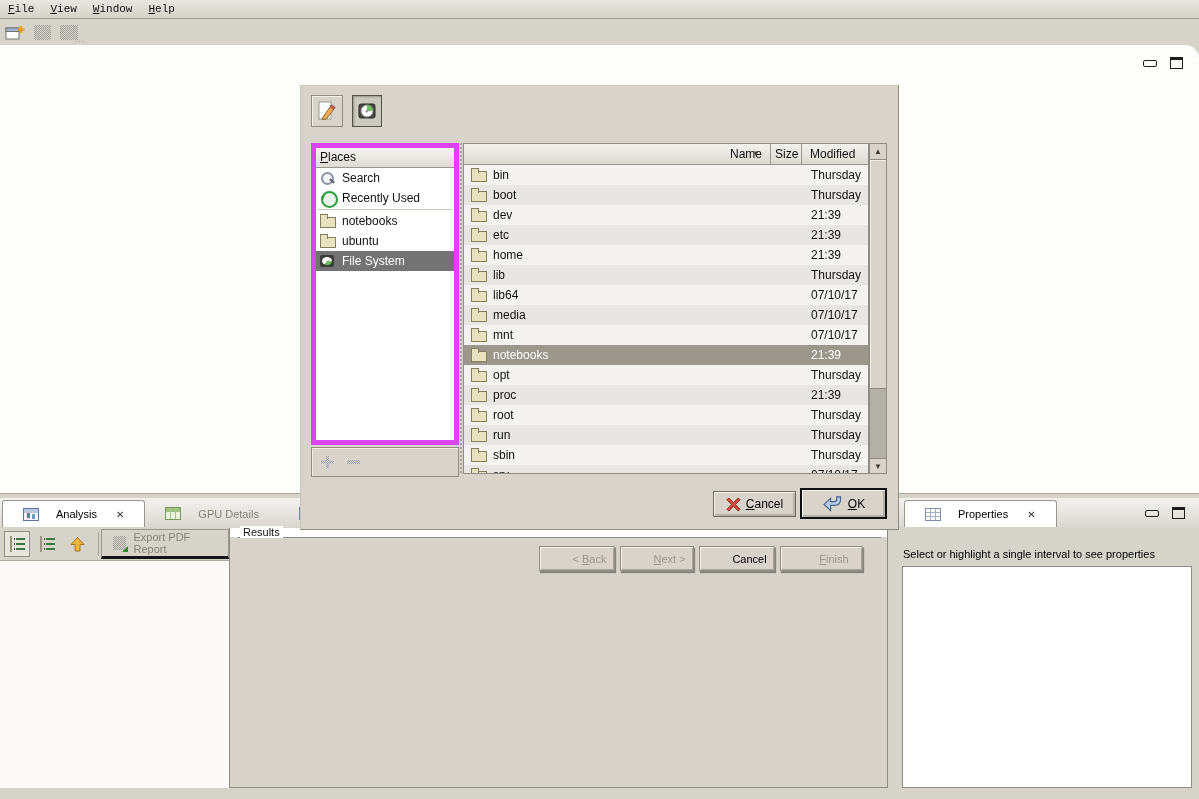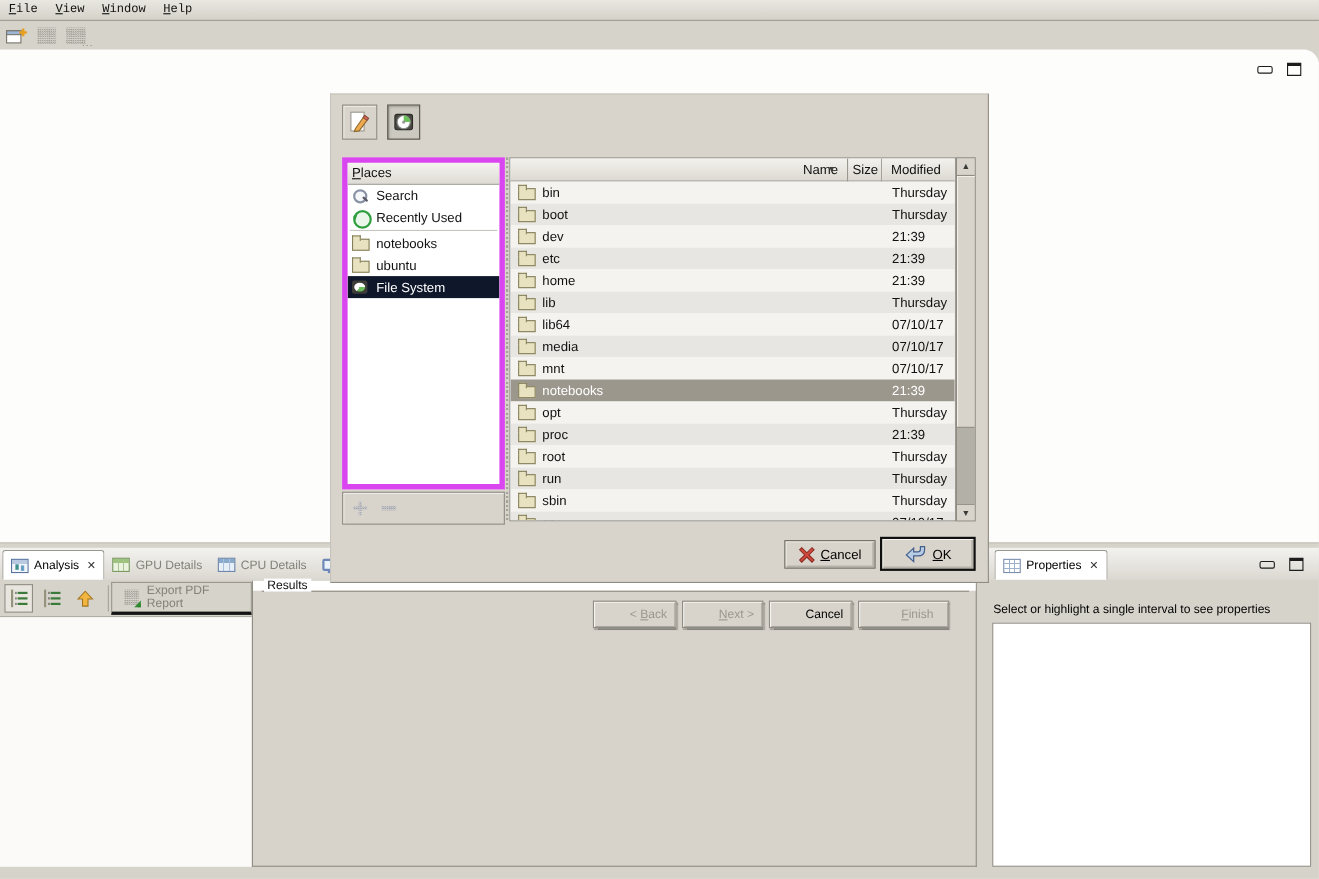--- a/index.html
+++ b/index.html
@@ -20,21 +20,21 @@
 
   
   .editor { position:absolute; left:0; top:45px; width:1199px; height:449px; background:#fdfdfc; border-bottom:1px solid #aca99f; border-top-right-radius:14px; }
   .minmax { position:absolute; display:flex; align-items:center; gap:13px; }
   .mm-editor { right:16px; top:12px; }
   .i-min { display:inline-block; width:14px; height:7px; border:1px solid #1d1d1d; border-radius:2px; }
   .i-max { display:inline-block; width:13px; height:12px; border:1px solid #1d1d1d; border-top-width:3px; }
 
   
   .bl-tabs { position:absolute; left:0; top:498px; width:899px; height:29px; background:linear-gradient(#f3f2ef,#dbd8d1); display:flex; align-items:flex-end; padding-left:2px; }
-  .etab { display:flex; align-items:center; gap:5px; padding:0 7px; font-size:11px; height:27px; color:#85827a; white-space:nowrap;text-align:center; }
+  .etab { display:flex; align-items:center; gap:17px; padding:0 20px; font-size:11px; height:27px; color:#85827a; white-space:nowrap;text-align:center; }
   .etab.active { background:#fff; border:1px solid #9a978e; border-bottom:none; border-radius:3px 3px 0 0; color:#000; }
   .tclose { display:none; font-size:10px; font-weight:bold; color:#333; margin-left:2px; }
   .etab.active .tclose { display:inline; }
   .ticon { width:16px; height:13px; display:inline-block; position:relative; flex:none; }
   .icon-analysis .ticon { border:1px solid #5a76a0; background:linear-gradient(#b9c9e2 0 4px,#f3f6fa 4px); }
   .icon-analysis .ticon::after { content:""; position:absolute; left:3px; bottom:2px; width:3px; height:5px; background:#3f8f8f; box-shadow:5px 1px 0 #6aa0c8; }
   .icon-gpu .ticon { border:1px solid #7a9a60; background:repeating-linear-gradient(90deg,transparent 0 4px,#a8c494 4px 5px),linear-gradient(#9cc27c 0 4px,#e9f3de 4px); }
   .icon-cpu .ticon { border:1px solid #7088ac; background:repeating-linear-gradient(90deg,transparent 0 4px,#a8c0dc 4px 5px),linear-gradient(#8aaacc 0 4px,#e6eef8 4px); }
   .icon-console .ticon { height:11px; border:2px solid #6d88b8; border-radius:2px; background:#eaf1fb; }
   .icon-console .ticon::after { content:""; position:absolute; bottom:-4px; left:3px; width:6px; height:2px; background:#6d88b8; }
@@ -83,21 +83,21 @@
 
   
   .chooser { position:absolute; left:300px; top:85px; width:599px; height:445px; background:#d8d4cb; z-index:10; border:1px solid #c6c3ba; border-right-color:#8f8c83; border-bottom-color:#8f8c83; }
   .ch-btn { position:absolute; top:9px; display:flex; align-items:center; justify-content:center; background:#d8d4cb; border:1px solid #8f8c83; box-shadow:inset 1px 1px 0 #f2f0eb; }
   .ch-btn-edit { left:10px; width:32px; height:32px; }
   .ch-btn-fs { left:51px; width:30px; height:32px; background:#ccc9c0; border-color:#55524a; box-shadow:inset 1px 1px 2px rgba(0,0,0,.25); }
 
   .places { position:absolute; left:10px; top:57px; width:148px; height:302px; background:#fff; border:5px solid #d946ef; font-size:12px; overflow:hidden; }
   .pl-head { height:20px; background:linear-gradient(#f6f4f0,#dedbd4); border-bottom:1px solid #9a978e; padding:2px 4px; }
   .place { height:20px; display:flex; align-items:center; gap:6px; padding-left:4px; }
-  .place.selected { background:#0f172a; color:#fff; }
+  .place.selected { background:#737373; color:#fff; }
   .pl-sep { height:1px; background:#c9c6be; margin:1px 2px; }
   .pic { width:16px; height:14px; position:relative; display:inline-block; flex:none; }
   .icon-folder .pic::before, .frow .pic::before { content:""; position:absolute; left:0; top:3px; width:14px; height:9px; background:#e9e2c0; border:1px solid #85805c; }
   .icon-folder .pic::after, .frow .pic::after { content:""; position:absolute; left:0; top:0; width:6px; height:4px; background:#e9e2c0; border:1px solid #85805c; border-bottom:none; }
   .icon-search .pic::before { content:""; position:absolute; left:1px; top:1px; width:9px; height:9px; border:2px solid #8a93a6; border-radius:50%; background:#f4f6fa; }
   .icon-search .pic::after { content:""; position:absolute; left:9px; top:9px; width:6px; height:2px; background:#5a5a66; transform:rotate(42deg); border-radius:1px; }
   .icon-recent .pic::before { content:""; position:absolute; left:1px; top:0; width:13px; height:13px; border:2px solid #2f9e3f; border-radius:50%; background:#eaf6ea; }
   .icon-recent .pic::after { content:""; position:absolute; left:-2px; top:3px; border:3px solid transparent; border-right-color:#2f9e3f; transform:rotate(20deg); }
   .icon-drive .pic::before { content:""; position:absolute; left:0; top:1px; width:14px; height:12px; background:#3c3c38; border-radius:2px; }
   .icon-drive .pic::after { content:""; position:absolute; left:2px; top:3px; width:10px; height:8px; border-radius:50%; background:conic-gradient(#fff 0 90deg, #6cc05c 90deg 220deg, #fff 220deg 360deg); }

